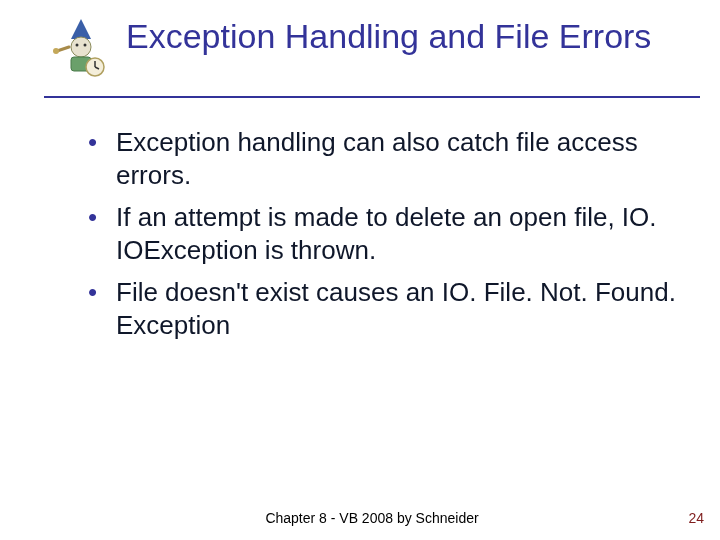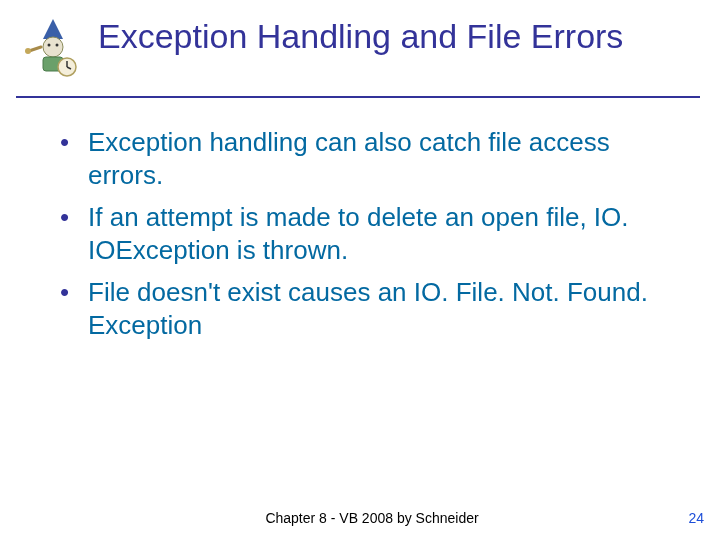--- a/index.html
+++ b/index.html
@@ -1,29 +1,29 @@
 <!DOCTYPE html>
 <html><head>
 <meta charset="utf-8">
 <style>
   * { margin: 0; padding: 0; box-sizing: border-box; }
   html, body { width: 720px; height: 540px; background: #ffffff; font-family: Arial, Helvetica, sans-serif; color: #000; }
-  .slide { width: 720px; height: 540px; position: relative; }
+  .slide { width: 720px; height: 540px; position: relative; padding-left: 28px; }
   .header { display: flex; align-items: flex-start; padding: 14px 20px 8px 16px; }
   .icon-wrap { width: 74px; height: 70px; flex: 0 0 auto; display: flex; align-items: center; justify-content: center; }
   .icon-wrap svg { width: 64px; height: 64px; }
   .title { font-size: 34px; line-height: 1.2; color: #333399; padding-left: 8px; padding-top: 2px; }
   .rule { border: none; border-top: 2px solid #333399; margin: 4px 20px 0 16px; }
   .body { padding: 28px 40px 0 60px; }
   .bullets { list-style: none; }
-  .bullets li { position: relative; font-size: 26px; line-height: 1.25; color: #0369a1; margin-bottom: 10px; padding-left: 28px; }
+  .bullets li { position: relative; font-size: 26px; line-height: 1.25; color: #0f172a; margin-bottom: 10px; padding-left: 28px; }
   .bullets li::before { content: "•"; position: absolute; left: 0; color: #333399; font-size: 26px; line-height: 1.25; }
   .footer { position: absolute; bottom: 14px; left: 12px; width: 100%; display: flex; align-items: baseline; padding: 0 28px; font-size: 14px; color: #000; }
   .footer-center { position: absolute; left: 50%; transform: translateX(-50%); white-space: nowrap; }
-  .footer-right { margin-left: auto; color: #1d4ed8; text-align: center; }
+  .footer-right { margin-left: auto; color: #7f1d1d; text-align: center; }
 </style>
 </head>
 <body>
 
 <div class="slide">
 
   <div class="header">
     <div class="icon-wrap">
       <svg viewBox="0 0 64 64" xmlns="http://www.w3.org/2000/svg">
 

